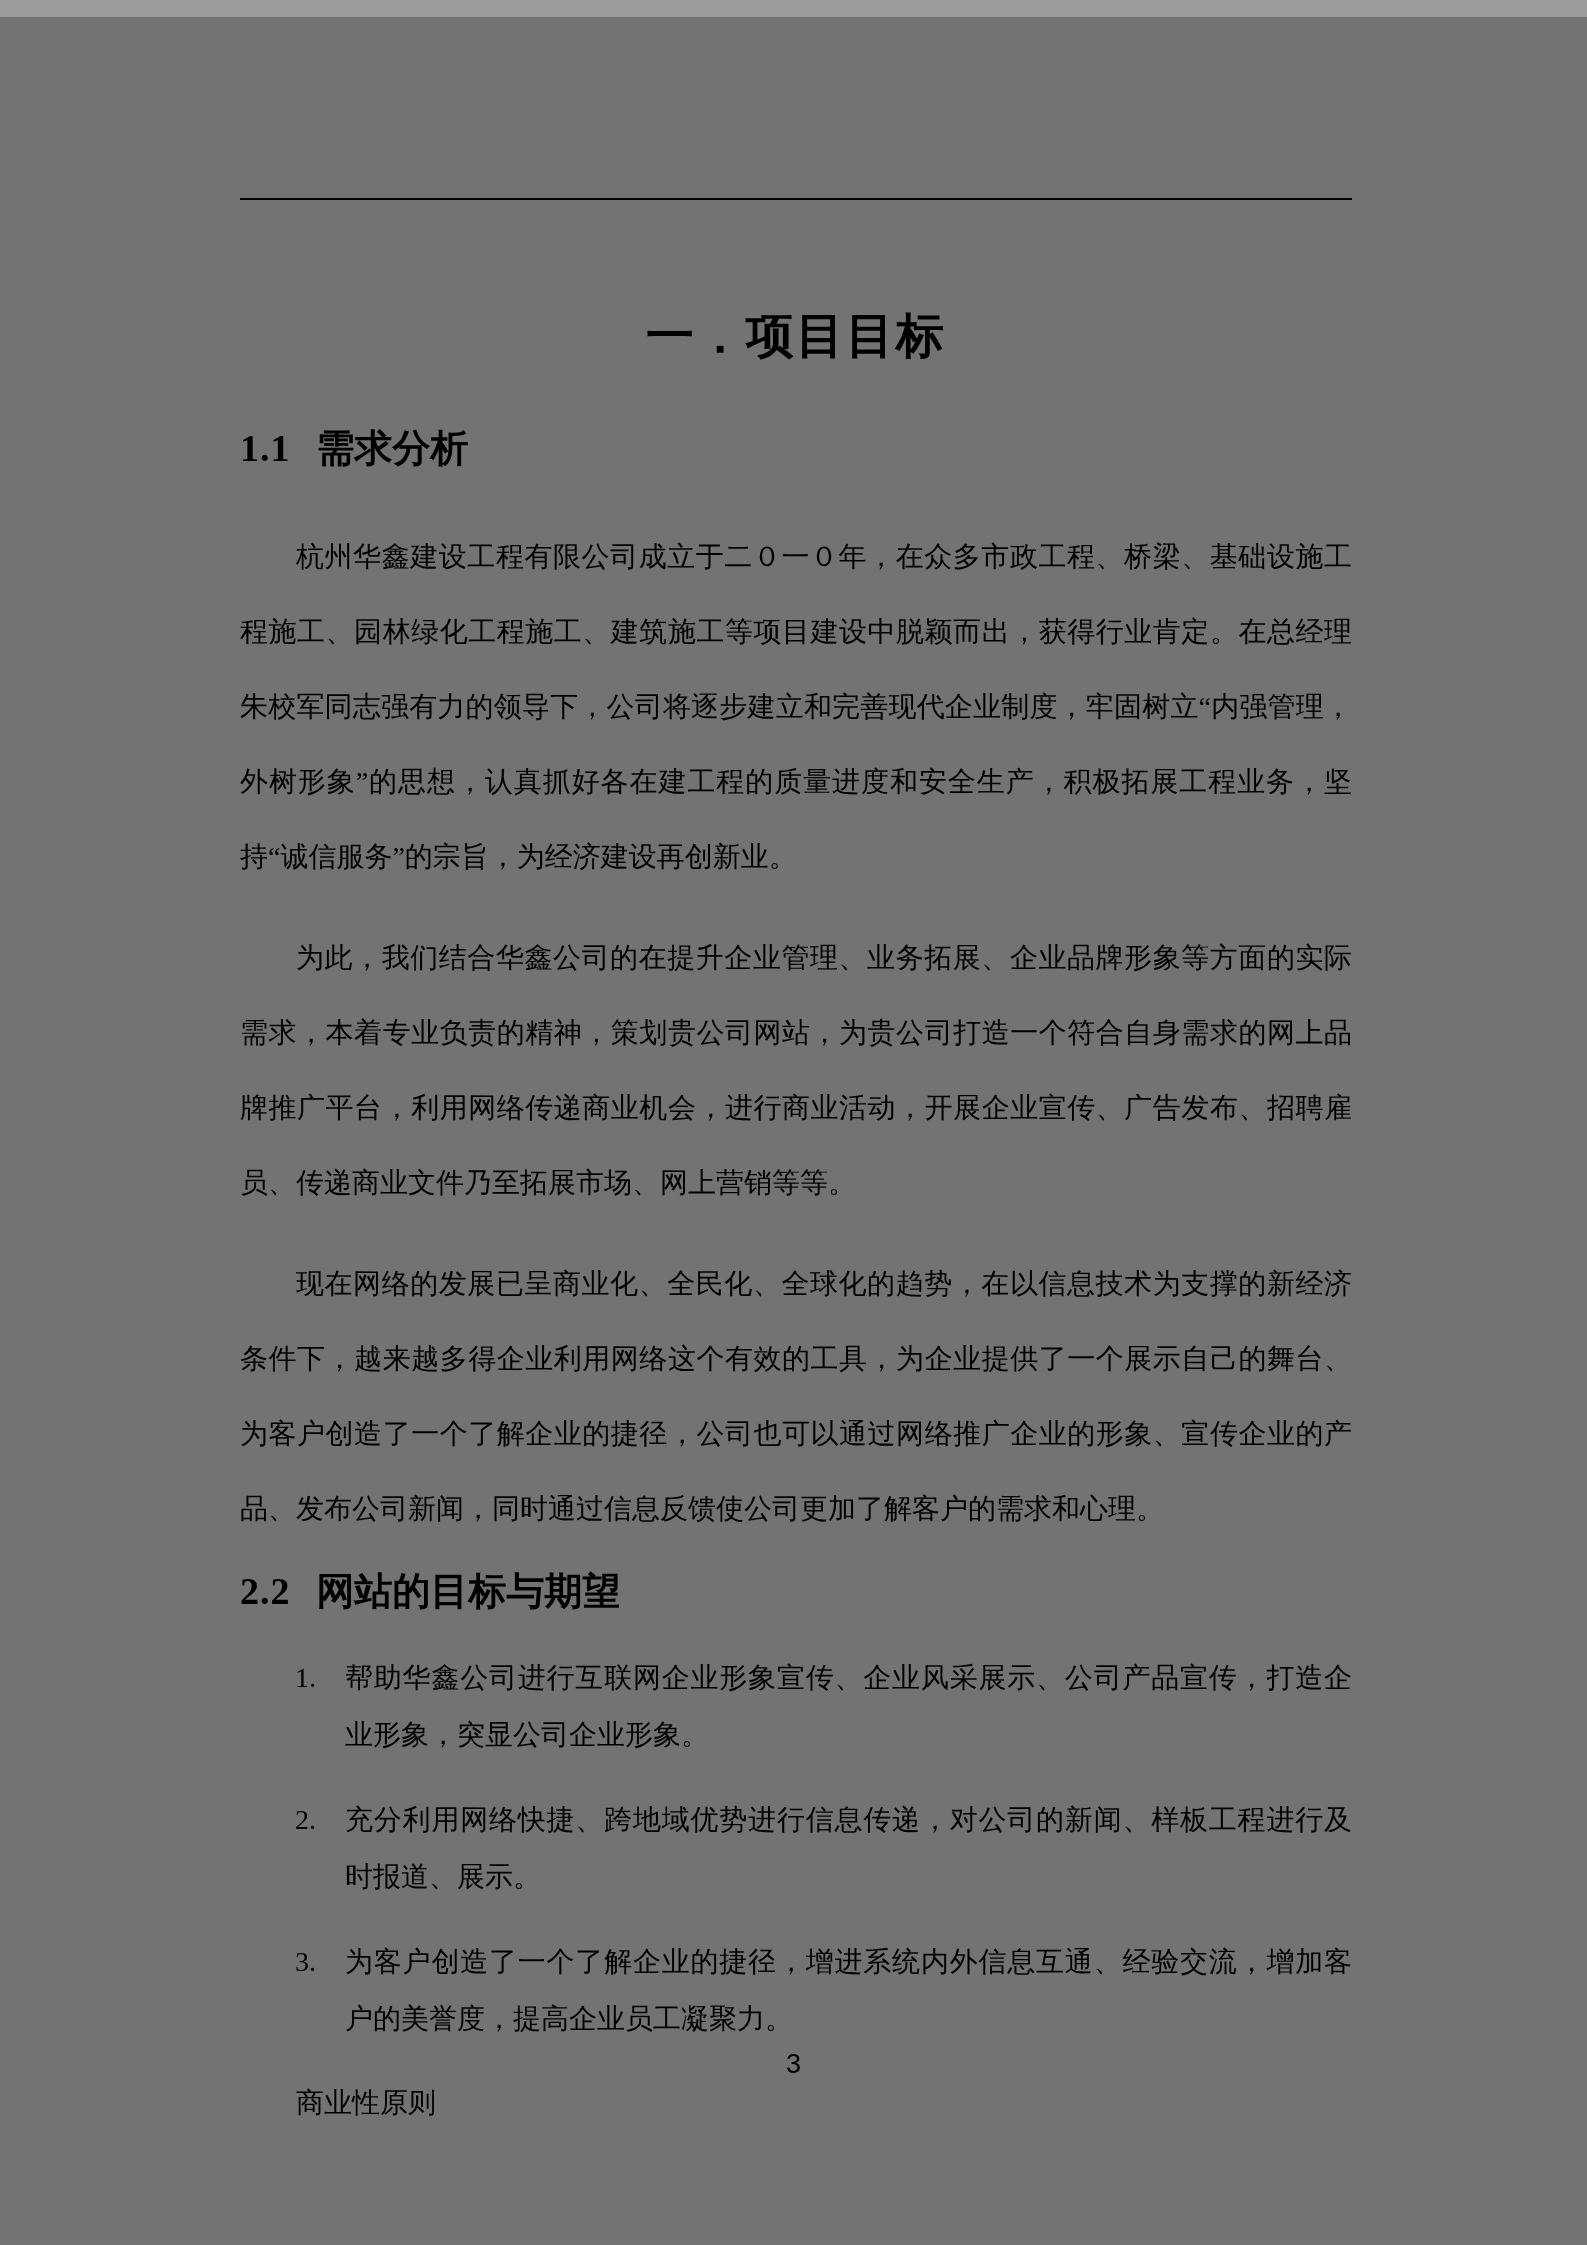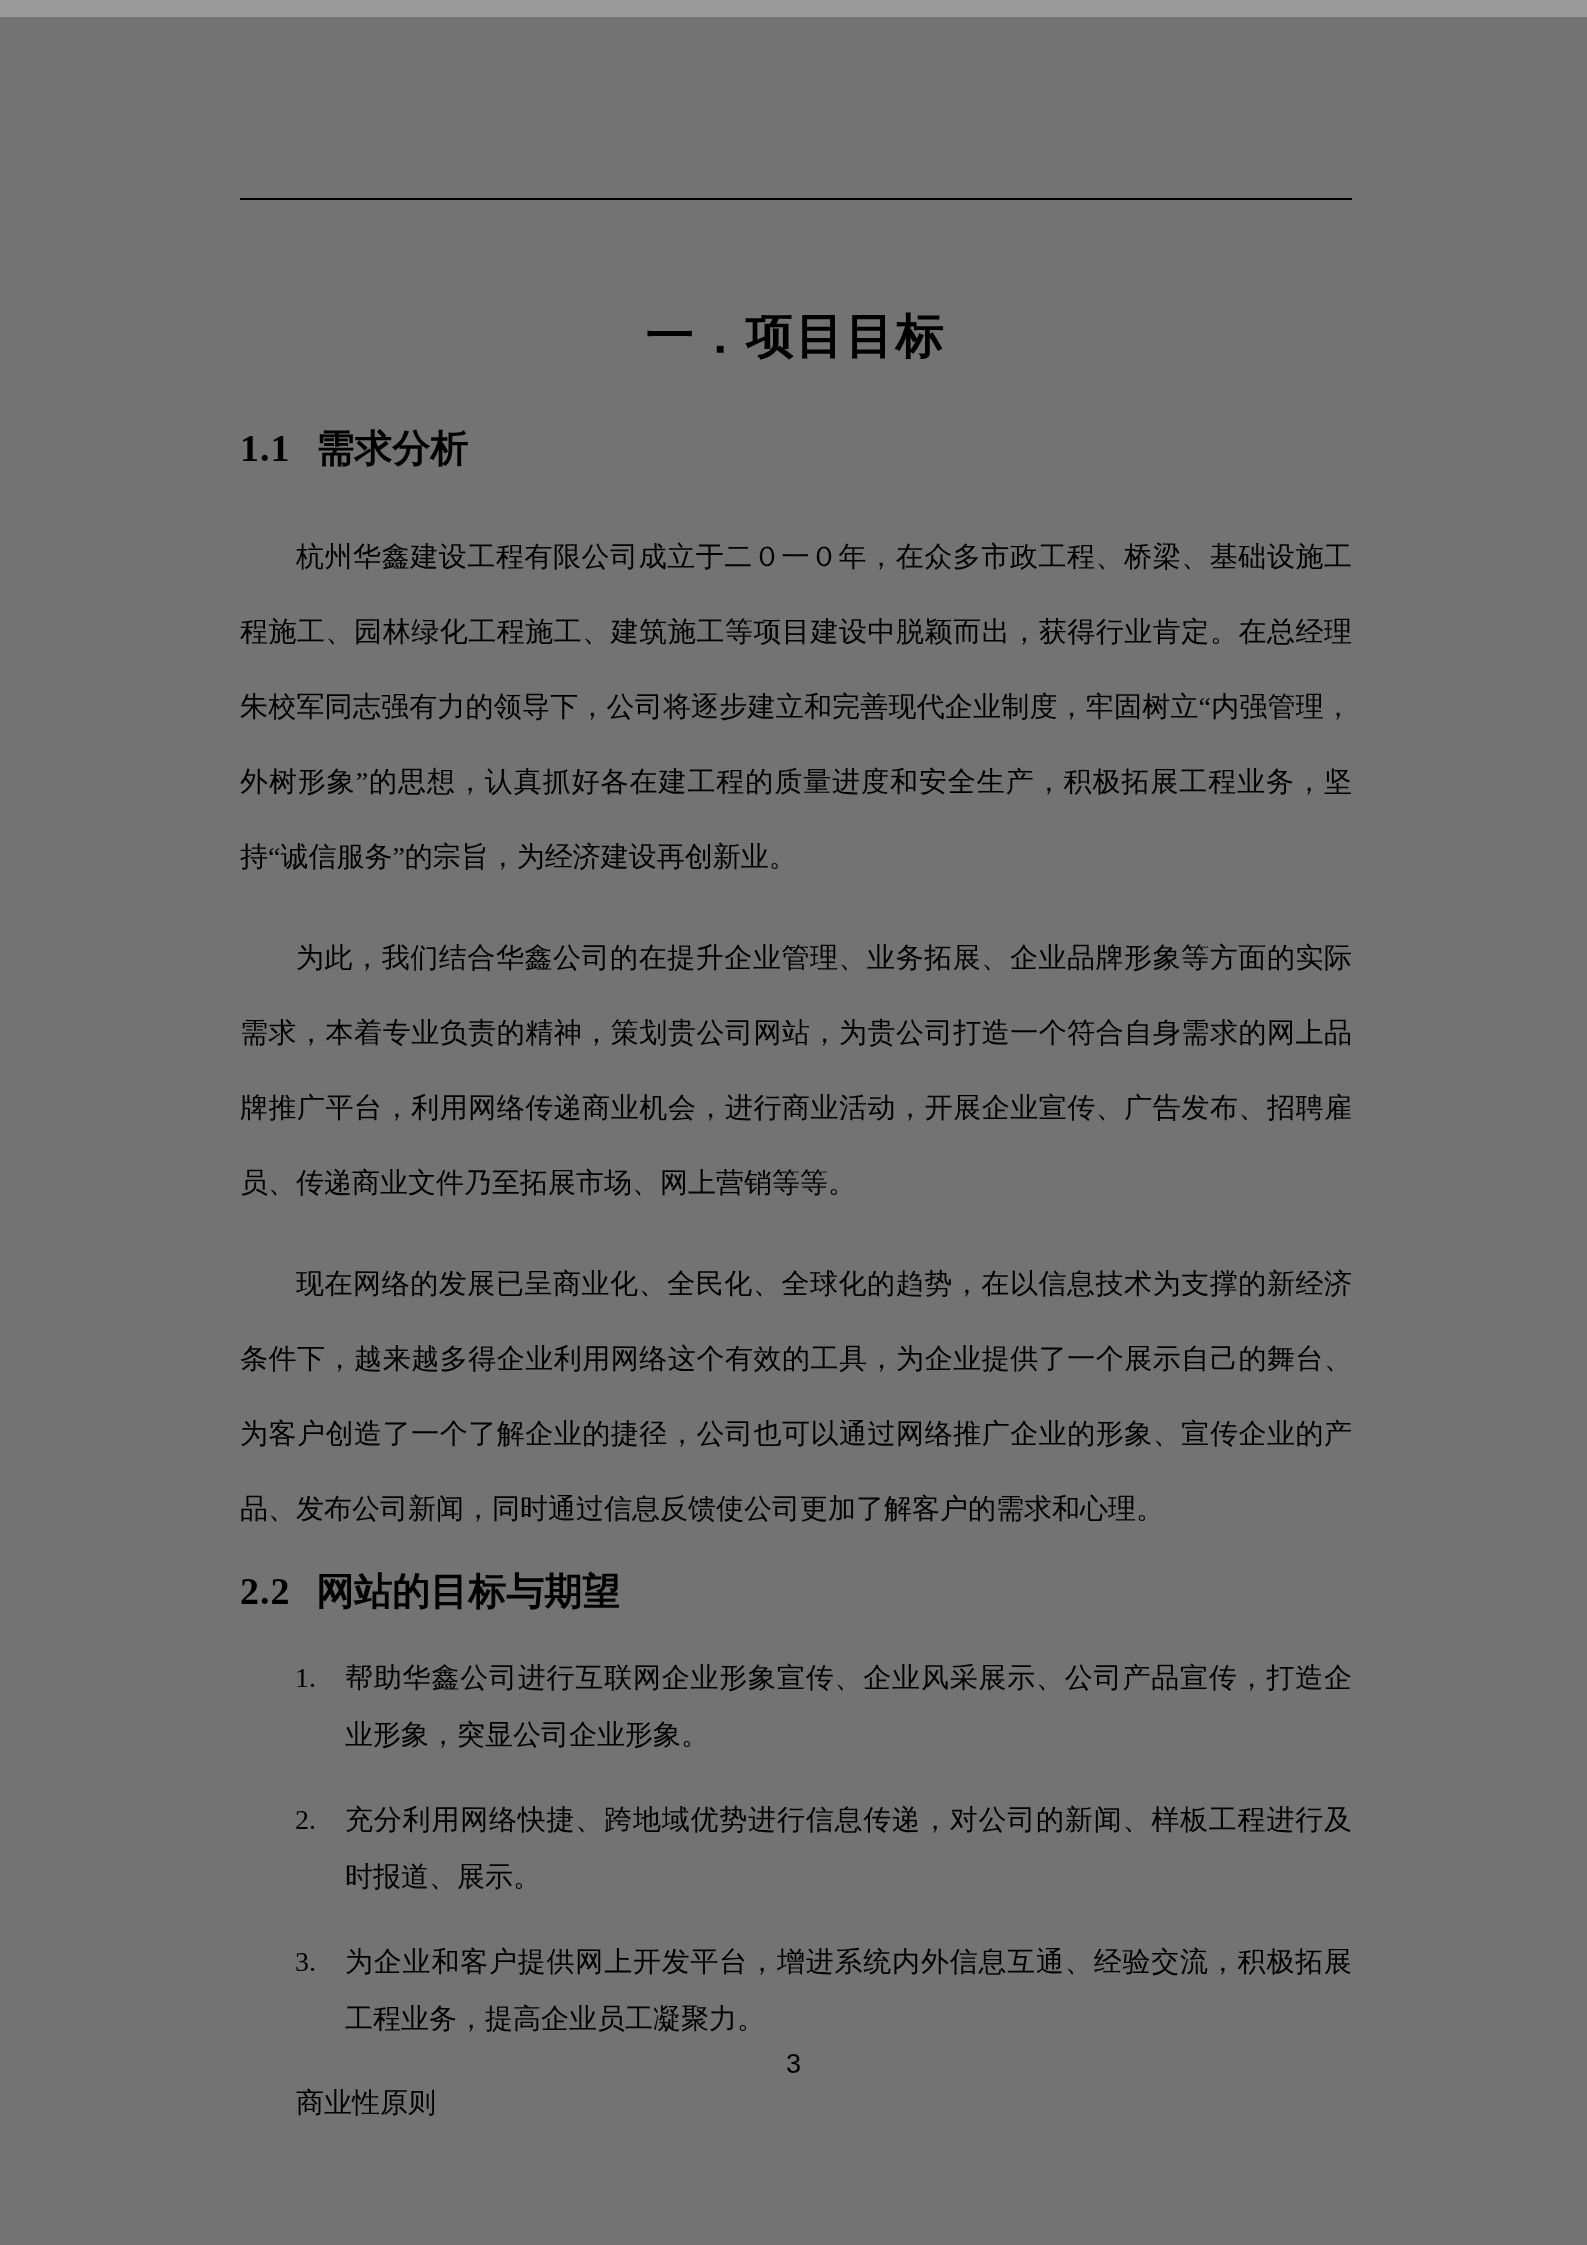--- a/index.html
+++ b/index.html
@@ -113,21 +113,21 @@
       <div class="list-item">
         <span class="marker">1.</span>
         <span class="item-text">帮助华鑫公司进行互联网企业形象宣传、企业风采展示、公司产品宣传，打造企业形象，突显公司企业形象。</span>
       </div>
       <div class="list-item">
         <span class="marker">2.</span>
         <span class="item-text">充分利用网络快捷、跨地域优势进行信息传递，对公司的新闻、样板工程进行及时报道、展示。</span>
       </div>
       <div class="list-item">
         <span class="marker">3.</span>
-        <span class="item-text">为企业和客户提供网上开发平台，增进系统内外信息互通、经验交流，积极拓展工程业务，提高企业员工凝聚力。</span>
+        <span class="item-text">为客户创造了一个了解企业的捷径，增进系统内外信息互通、经验交流，增加客户的美誉度，提高企业员工凝聚力。</span>
       </div>
     </div>
 
 
     <p class="plain-para">商业性原则</p>
 
   </div>
 
   <div class="page-number">3</div>
 

